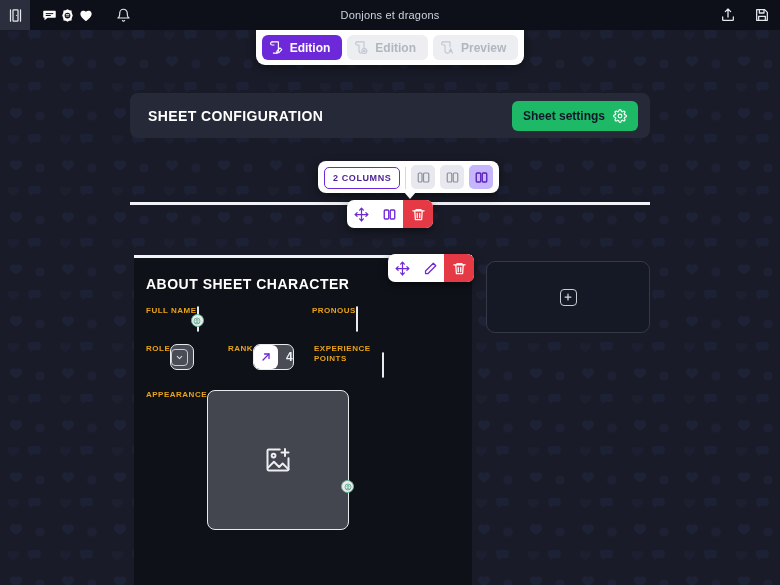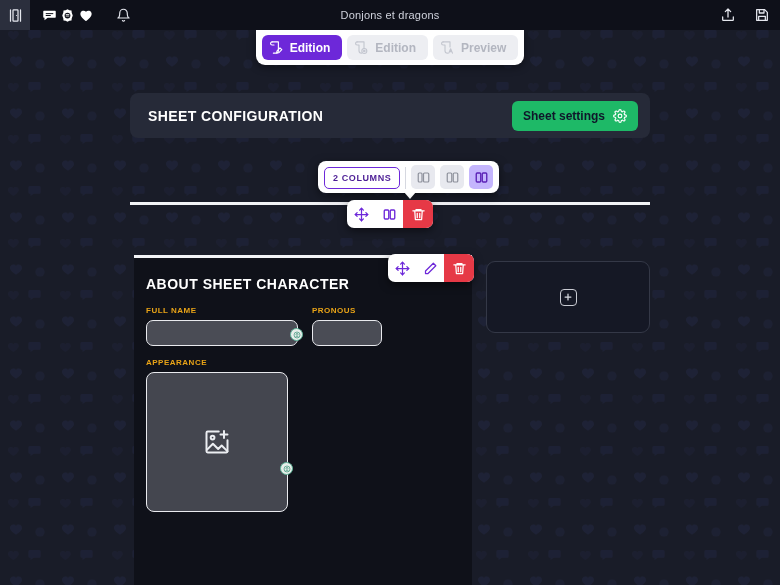--- a/index.html
+++ b/index.html
@@ -207,21 +207,21 @@
     flex: 1;
     padding-top: 3px;
   }
   .block-title {
     font-size: 14px; font-weight: bold; color: #ffffff;
     letter-spacing: .5px;
     margin-bottom: 14px;
   }
 
   .field-row { display: flex; gap: 14px; margin-bottom: 12px; }
-  .field { display: flex; flex-direction: column; }
+  .field { display: flex; }
   .field-label {
     color: #e8a317;
     font-size: 8px; font-weight: bold;
     letter-spacing: .5px;
     text-transform: uppercase;
     margin-bottom: 4px;
     line-height: 1.25;
   }
   .inp {
     background: #4a4c55;
@@ -512,20 +512,48 @@
                   </svg>
               </div>
             </div>
           </div>
           <div class="field" style="width:70px">
             <div class="field-label">PRONOUS</div>
             <div class="inp"></div>
           </div>
         </div>
 
+        <div class="field-row">
+          <div class="field" style="width:68px">
+            <div class="field-label">ROLE</div>
+            <div class="inp select-inp">
+              <div class="chev-box">
+                <svg width="9" height="9" viewBox="0 0 24 24" fill="none" stroke="#d6d8df" stroke-width="3" stroke-linecap="round" stroke-linejoin="round">
+                    <path d="M6 9l6 6 6-6"></path>
+                  </svg>
+              </div>
+            </div>
+          </div>
+          <div class="field" style="width:72px">
+            <div class="field-label">RANK</div>
+            <div class="inp rank-inp">
+              <div class="rank-badge">
+                <svg width="12" height="12" viewBox="0 0 24 24" fill="none" stroke="#6d28d9" stroke-width="2.6" stroke-linecap="round" stroke-linejoin="round">
+                    <path d="M6 18L18 6"></path>
+                    <path d="M9 6h9v9"></path>
+                  </svg>
+              </div>
+              <span class="rank-val">4</span>
+            </div>
+          </div>
+          <div class="field" style="width:70px">
+            <div class="field-label">EXPERIENCE POINTS</div>
+            <div class="inp" style="margin-top:8px"></div>
+          </div>
+        </div>
 
         <div class="field-row">
           <div class="field">
             <div class="field-label">APPEARANCE</div>
             <div class="appearance-box">
               <span>
                 <svg width="28" height="28" viewBox="0 0 24 24" fill="none" stroke="#eceef2" stroke-width="1.7" stroke-linecap="round" stroke-linejoin="round">
                   <path d="M13.5 3H4a1 1 0 0 0-1 1v16a1 1 0 0 0 1 1h16a1 1 0 0 0 1-1v-9.5"></path>
                   <circle cx="8.2" cy="8.2" r="1.6"></circle>
                   <path d="M3.5 18.5l5-5 4.5 4.5 3-3 5 5"></path>

